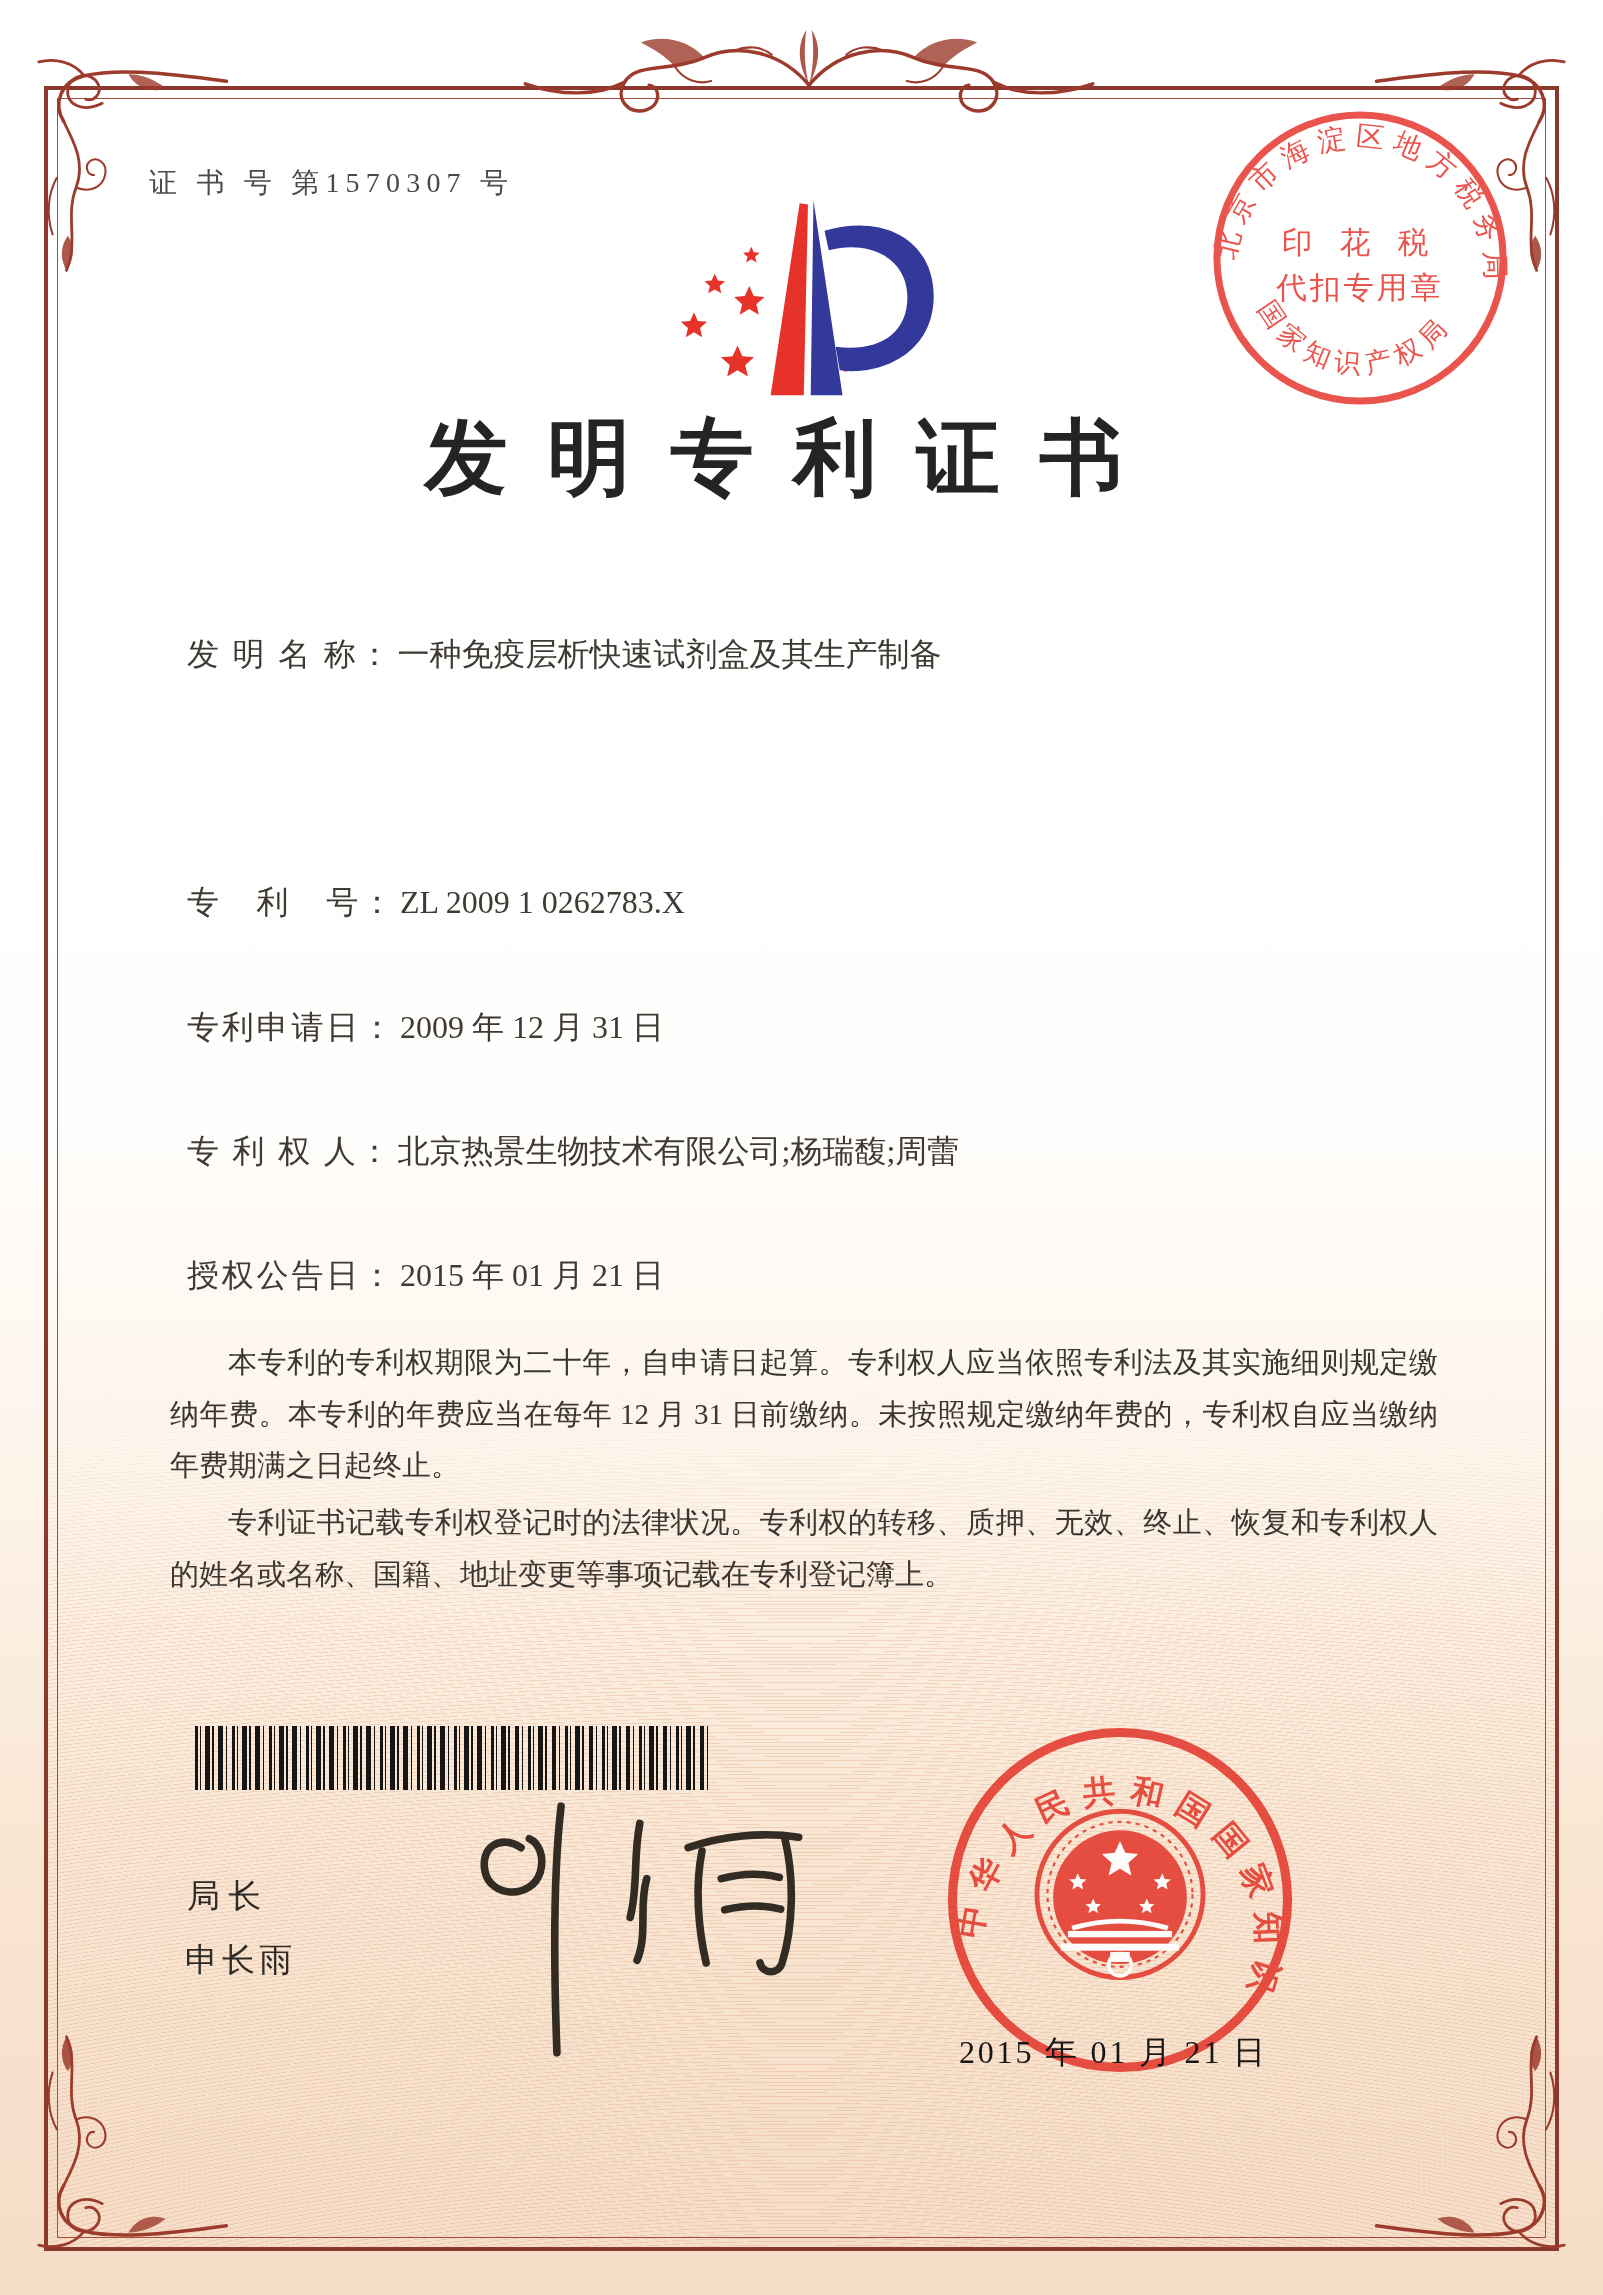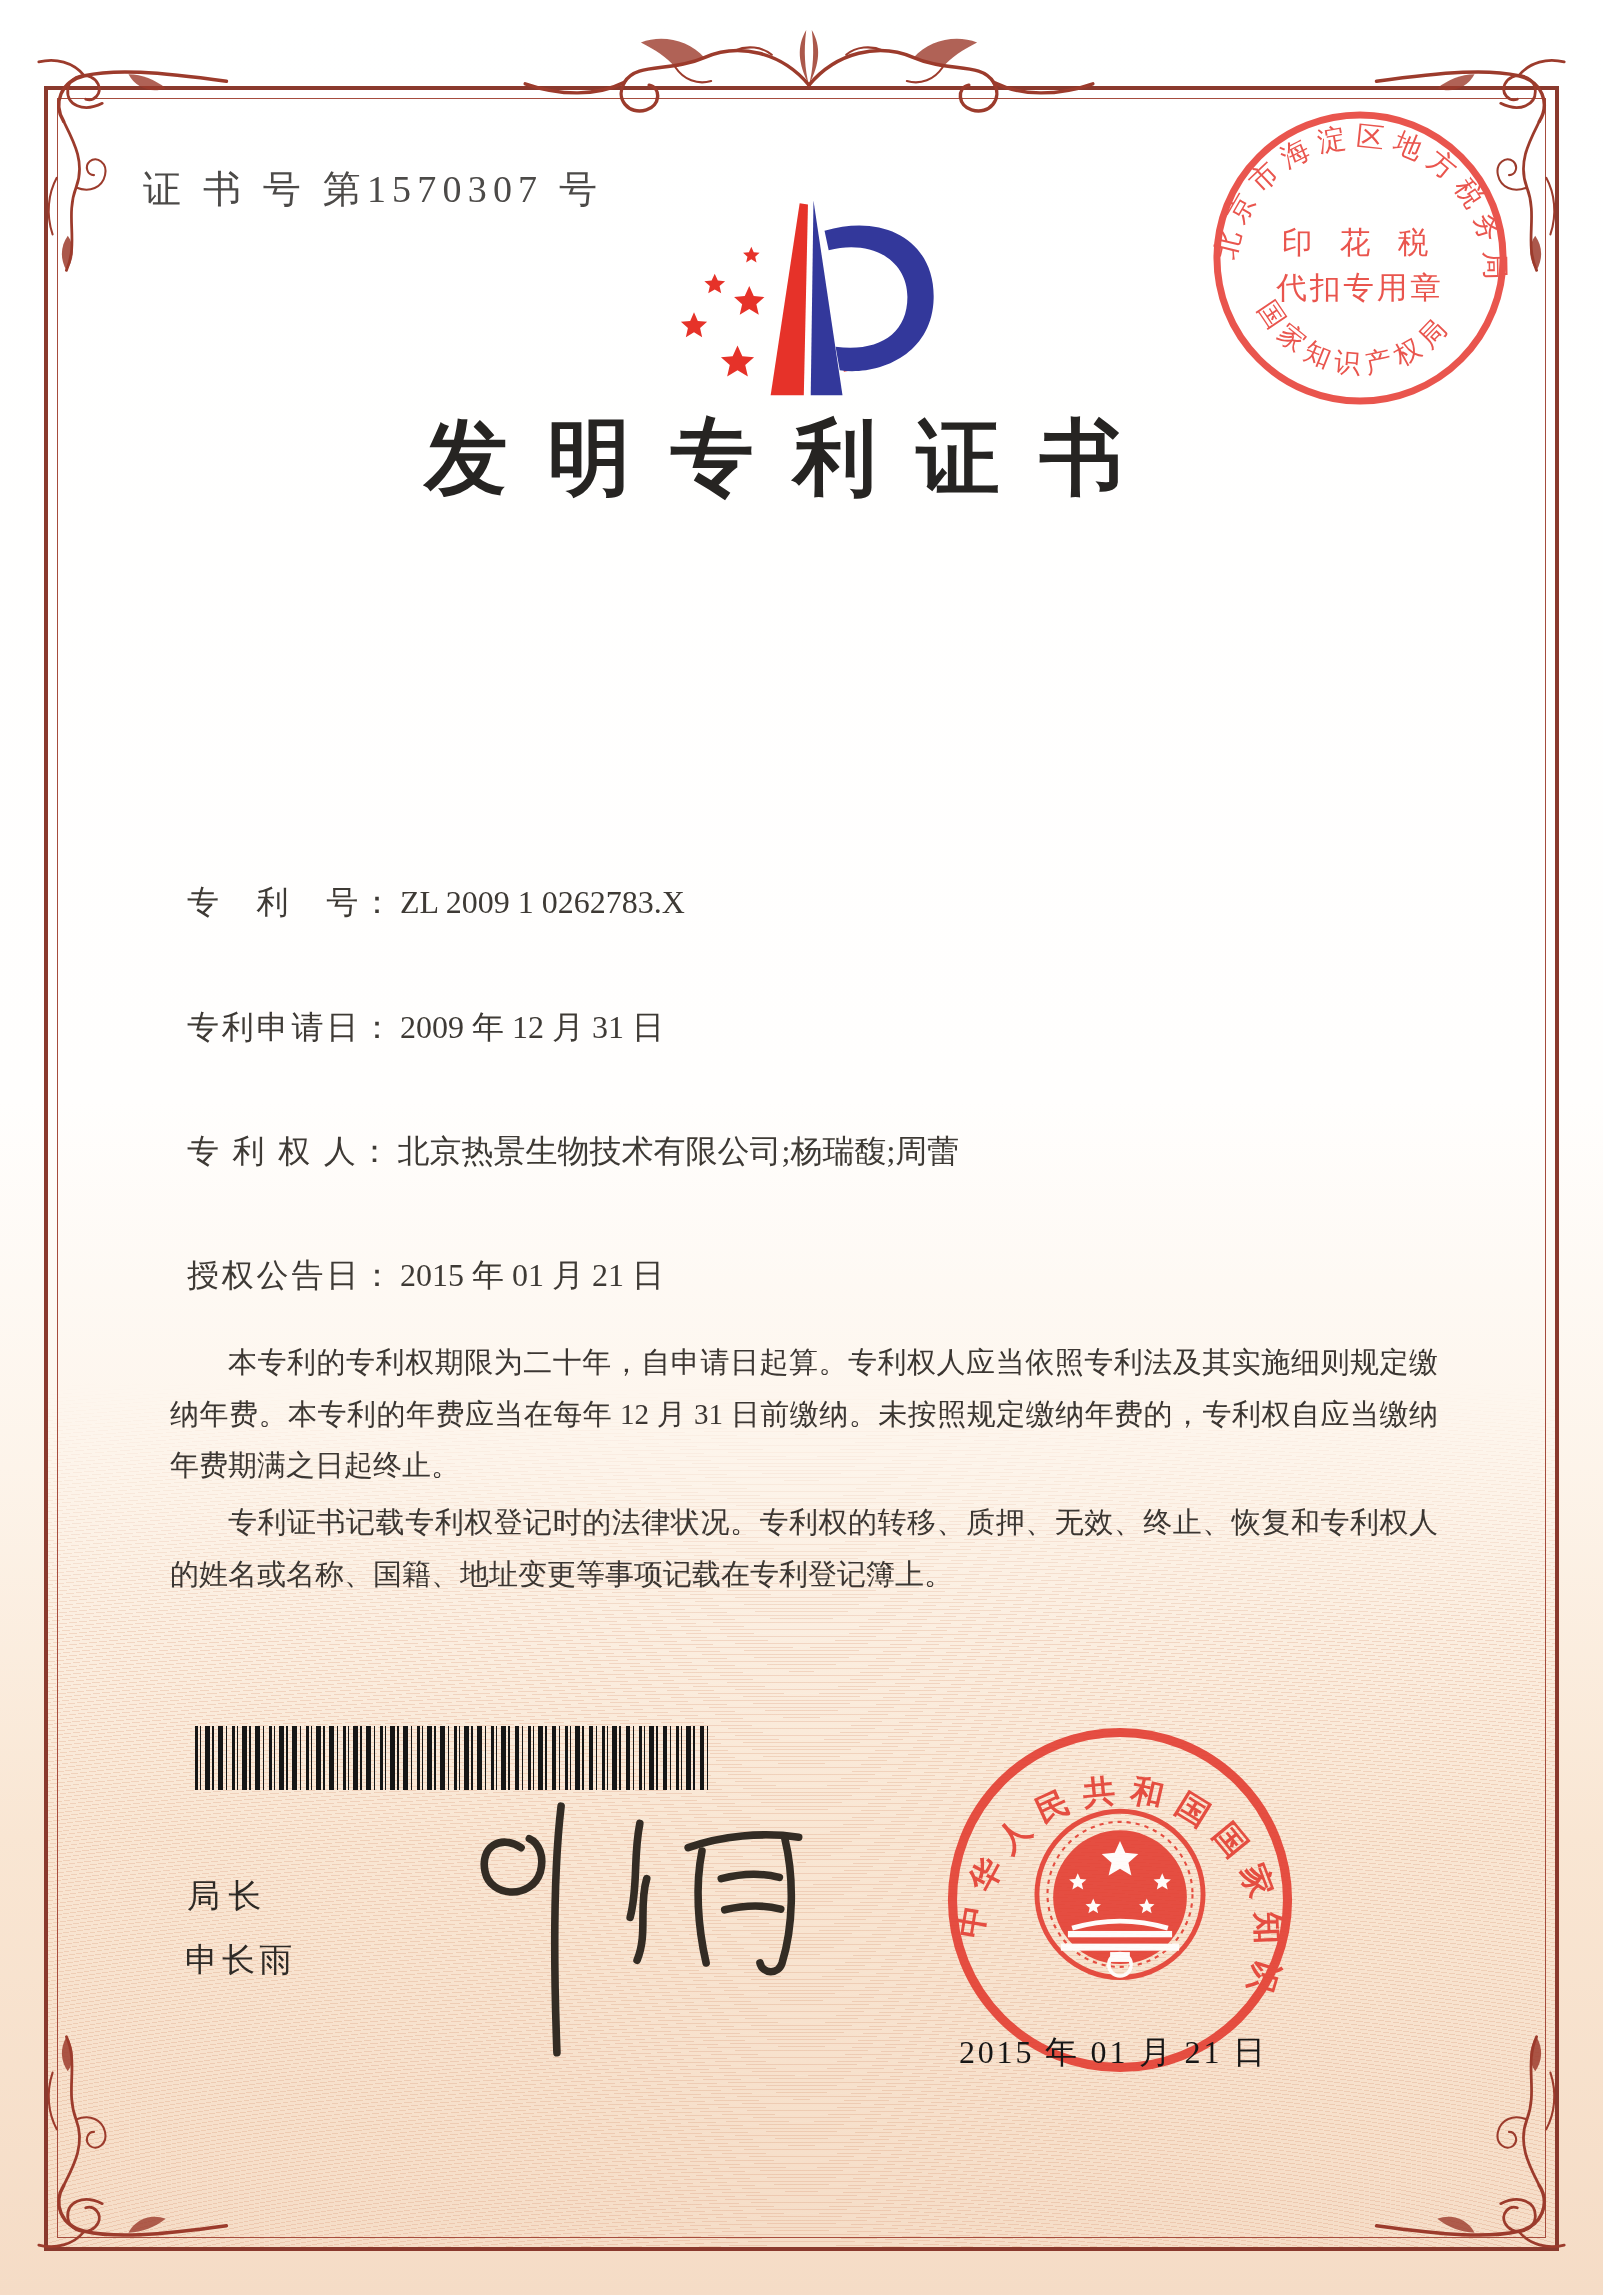--- a/index.html
+++ b/index.html
@@ -11,21 +11,21 @@
   .waves{
     position:absolute;left:46px;right:46px;bottom:44px;height:870px;pointer-events:none;
     background:repeating-radial-gradient(150% 95% at 50% 140%,
       rgba(208,128,90,.22) 0 2.1px, rgba(208,128,90,0) 2.1px 9.7px);
     -webkit-mask-image:linear-gradient(180deg,rgba(0,0,0,0) 0,#000 30%);
             mask-image:linear-gradient(180deg,rgba(0,0,0,0) 0,#000 30%);
   }
   .b-outer{position:absolute;left:44px;top:86px;right:44px;bottom:44px;border:4.1px solid #8a392d;}
   .b-inner{position:absolute;left:57px;top:98px;right:57px;bottom:57px;border:1.4px solid #a64c3d;}
   .orn{position:absolute;pointer-events:none;}
-  .cert-no{position:absolute;left:143px;top:164px;font-size:38px;letter-spacing:6.2px;color:#4c4a48;}
+  .cert-no{position:absolute;left:149px;top:164px;font-size:28px;letter-spacing:6.2px;color:#4c4a48;}
   .title{
     position:absolute;left:0;right:0;top:403px;text-align:center;transform:translateX(-28px);
     font-size:83px;font-weight:700;letter-spacing:40px;text-indent:40px;color:#262422;
   }
   .logo-svg{position:absolute;left:656px;top:188px;}
   .tax-stamp{position:absolute;left:1203px;top:101px;opacity:.92;}
   .field-row{position:absolute;left:187px;font-size:32px;color:#3e3a35;white-space:nowrap;}
   .field-row .lbl{letter-spacing:2.8px;}
   .field-row .val{margin-left:4.1px;}
   .r1{top:633px;} .r2{top:757px;} .r3{top:881px;} .r4{top:1006px;} .r5{top:1130px;} .r6{top:1254px;}
@@ -126,20 +126,23 @@
       <polygon points="268,238 290,234 294,262 272,266"></polygon>
     </g>
     <g fill="#33389b">
       <polygon points="228,18 270,300 224,300"></polygon>
       <path d="M244,62 C332,36 404,78 402,160 C400,242 322,272 266,264 L260,230 C322,238 364,212 364,158 C364,104 312,74 250,90 Z"></path>
     </g>
   </svg>
 
   <div class="title">发明专利证书</div>
 
+  <div class="field-row r1">
+    <span class="lbl">发 明 名 称：</span><span class="val">一种免疫层析快速试剂盒及其生产制备</span>
+  </div>
   <div class="field-row r3">
     <span class="lbl">专　利　号：</span><span class="val">ZL 2009 1 0262783.X</span>
   </div>
   <div class="field-row r4">
     <span class="lbl">专利申请日：</span><span class="val">2009 年 12 月 31 日</span>
   </div>
   <div class="field-row r5">
     <span class="lbl">专 利 权 人：</span><span class="val">北京热景生物技术有限公司;杨瑞馥;周蕾</span>
   </div>
   <div class="field-row r6">

